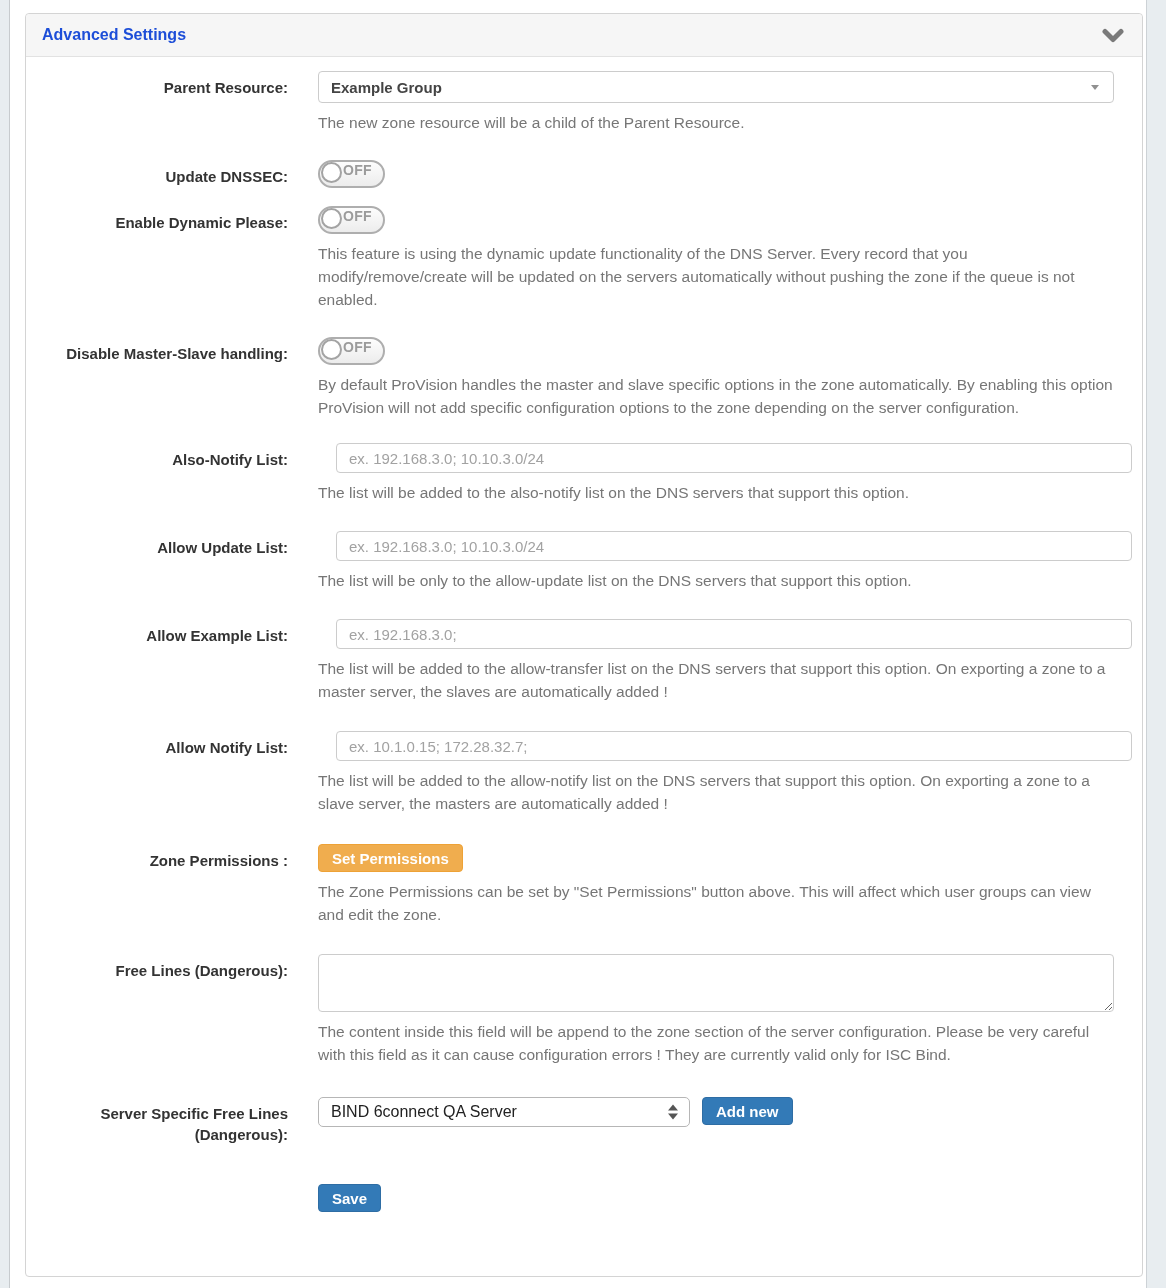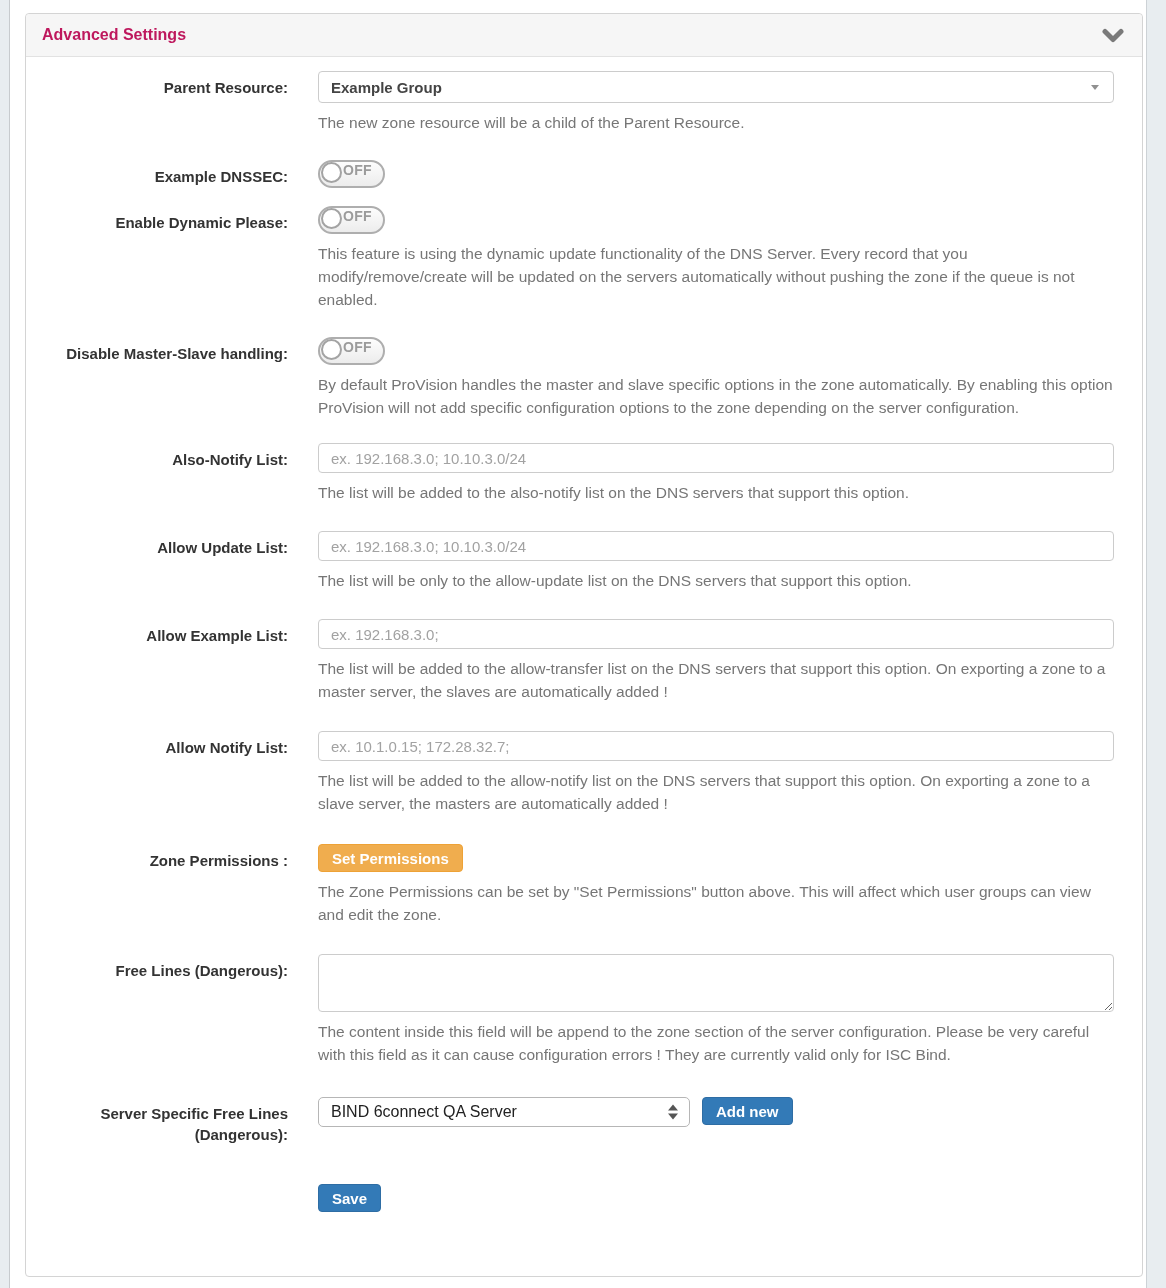--- a/index.html
+++ b/index.html
@@ -17,21 +17,21 @@
   .panel {
     position:absolute; left:15px; top:13px; width:1118px; height:1264px;
     background:#fff; border:1px solid #d4d4d4; border-radius:4px;
   }
   .panel-header {
     height:43px; background:#f6f6f6; border-bottom:1px solid #e2e2e2;
     border-radius:4px 4px 0 0;
     display:flex; align-items:center; justify-content:space-between;
     padding:0 16px;
   }
-  .panel-title { font-size:16px; font-weight:bold; color:#be185d; }
+  .panel-title { font-size:16px; font-weight:bold; color:#1d4ed8; }
   .chevron { display:flex; align-items:center; cursor:pointer; padding:2px; }
   .panel-body { padding-top:14px; }
 
   .form-group { display:flex; }
   .col-label {
     width:292px; min-width:292px; text-align:right;
     padding:6px 30px 0 10px;
     font-weight:bold; color:#333; font-size:15px; line-height:21px;
   }
   .col-control { flex:1; padding-right:28px; min-width:0; }
@@ -62,21 +62,21 @@
     width:21px; height:21px; border:2px solid #a3a3a3; border-radius:50%;
     background:#fff; margin-left:1px; flex:none;
   }
   .toggle-text {
     font-size:14px; font-weight:bold; color:#9b9b9b; margin-left:1px;
     letter-spacing:0.3px;
   }
 
   .text-input {
     width:100%; height:30px; border:1px solid #ccc; border-radius:4px;
-    padding:0 12px; font-size:15px; color:#ef4444; font-family:inherit; outline:none;
+    padding:0 12px; font-size:15px; color:#ef4444; font-family:inherit; outline:none;margin-left:18px;
   }
   .text-input::placeholder { color:#a2a2a2; }
 
   .free-lines {
     display:block; width:100%; height:58px; border:1px solid #ccc; border-radius:4px;
     padding:5px 12px; font-size:15px; color:#333; font-family:inherit;
     resize:both; outline:none;
   }
 
   .btn {
@@ -131,21 +131,21 @@
         <div class="col-control">
           <div class="fake-select">
             <span>Example Group</span>
             <span class="caret"></span>
           </div>
           <div class="help">The new zone resource will be a child of the Parent Resource.</div>
         </div>
       </div>
 
       <div class="form-group mb18">
-        <div class="col-label">Example DNSSEC:</div>
+        <div class="col-label">Update DNSSEC:</div>
         <div class="col-control">
           <div class="toggle">
             <span class="toggle-knob"></span>
             <span class="toggle-text">OFF</span>
           </div>
         </div>
       </div>
 
       <div class="form-group mb26">
         <div class="col-label">Enable Dynamic Please:</div>

